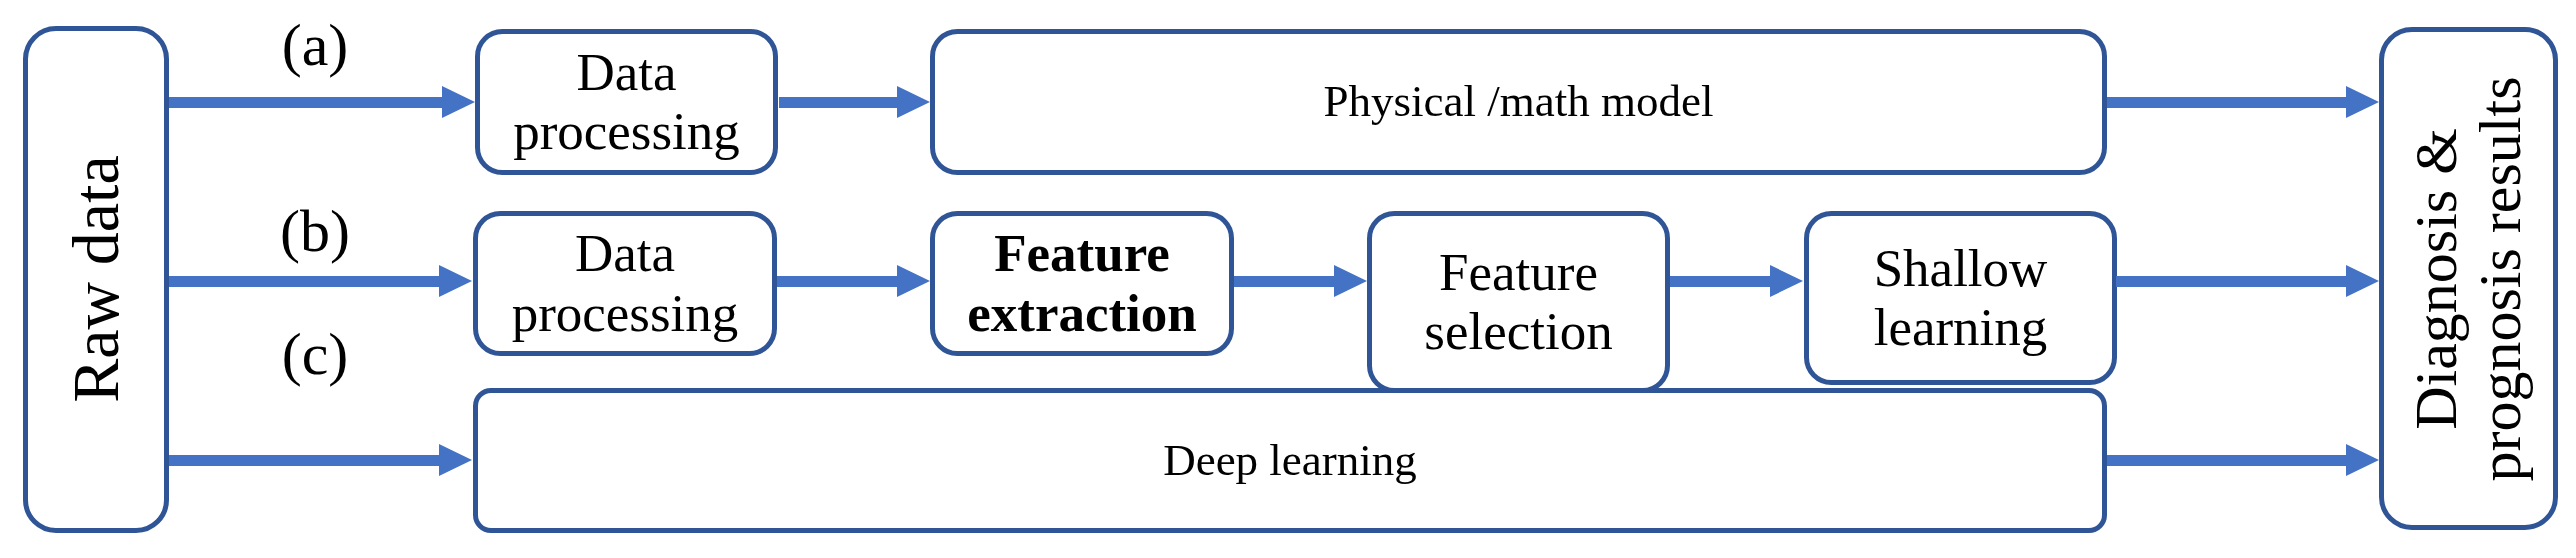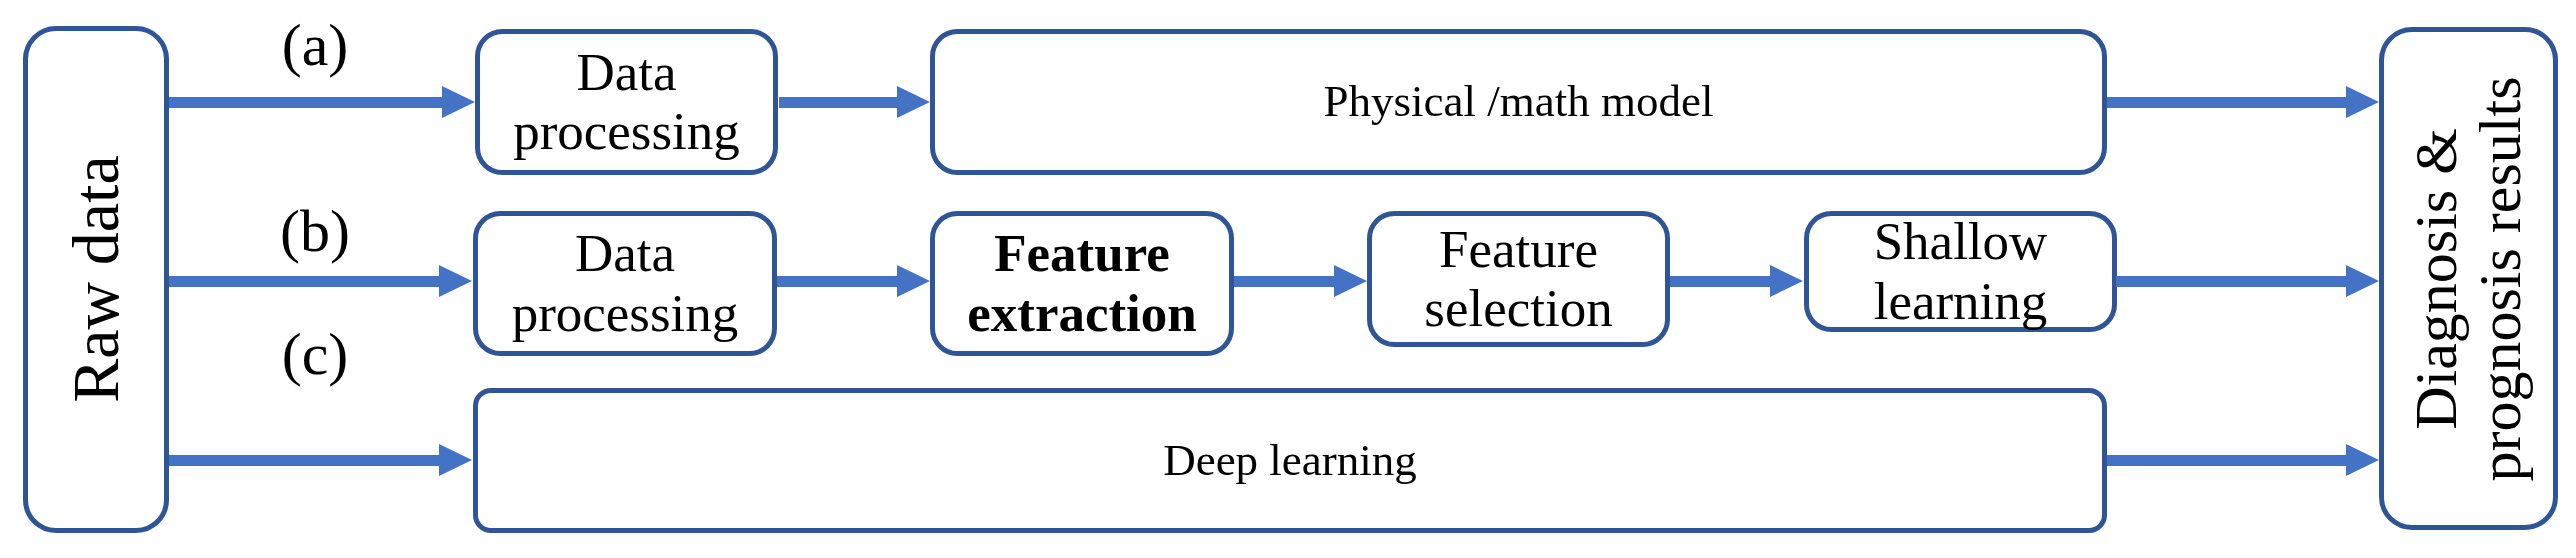--- a/index.html
+++ b/index.html
@@ -107,24 +107,24 @@
   <div class="box" style="left:930px; top:29px; width:1177px; height:146px;">
     <div class="box-label big-label">Physical /math model</div>
   </div>
 
   <div class="box" style="left:473px; top:211px; width:304px; height:145px;">
     <div class="box-label">Data processing</div>
   </div>
   <div class="box" style="left:930px; top:211px; width:304px; height:145px;font-weight:bold;">
     <div class="box-label">Feature extraction</div>
   </div>
-  <div class="box" style="left:1367px; top:211px; width:303px; height:136px;">
+  <div class="box" style="left:1367px; top:211px; width:303px; height:182px;">
     <div class="box-label">Feature selection</div>
   </div>
-  <div class="box" style="left:1804px; top:211px; width:313px; height:121px;">
+  <div class="box" style="left:1804px; top:211px; width:313px; height:174px;">
     <div class="box-label">Shallow learning</div>
   </div>
 
   <div class="box" style="left:473px; top:388px; width:1634px; height:145px;border-radius:18px;">
     <div class="box-label big-label">Deep learning</div>
   </div>
 
   <div class="arrow" style="left:169px; top:86px; width:306px;">
     <div class="shaft"></div>
     <div class="head"></div>

